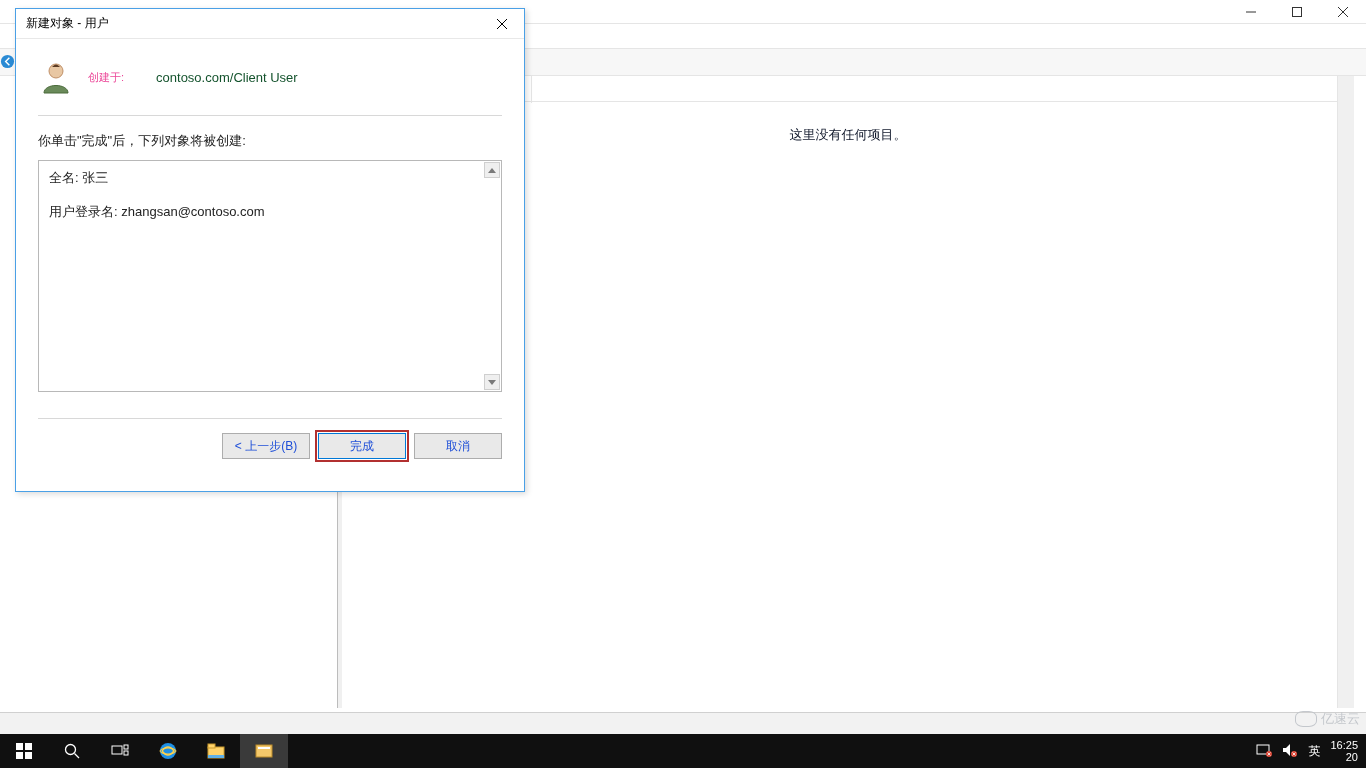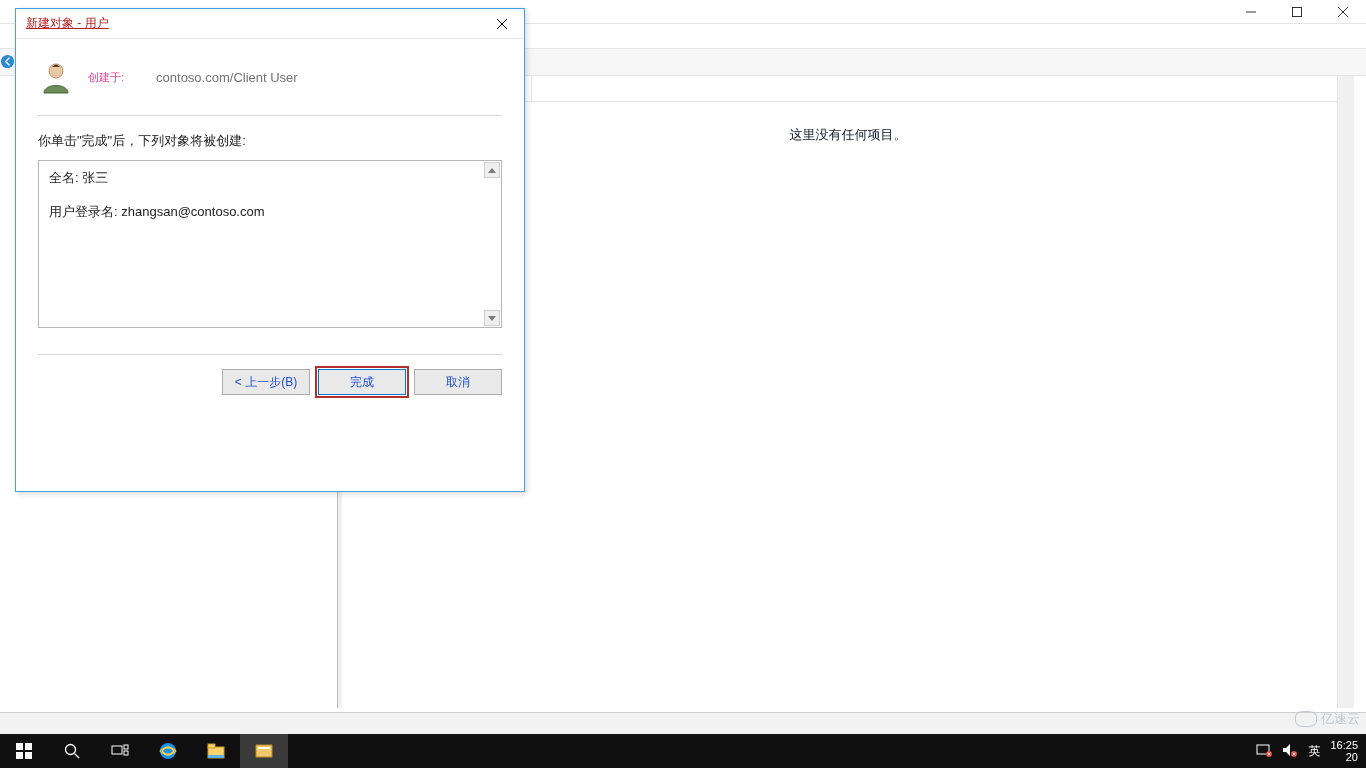--- a/index.html
+++ b/index.html
@@ -91,47 +91,46 @@
 .ime { font-size: 12px; }
 
 
 .dialog {
   position: absolute; left: 15px; top: 8px; width: 510px; height: 484px;
   background: #fff; border: 1px solid #4aa0e6;
   box-shadow: 2px 2px 6px rgba(0,0,0,0.15);
 }
 .dlg-titlebar {
   height: 30px; display: flex; align-items: center; justify-content: space-between;
-  padding: 0 8px 0 10px; font-size: 12px; color: #b91c1c;
+  padding: 0 8px 0 10px; font-size: 12px; color: #000000;
   border-bottom: 1px solid #e8e8e8;
-  text-decoration: underline;
 }
 .dlg-close {
   width: 28px; height: 22px; display: flex; align-items: center; justify-content: center;
 }
 .dlg-close svg { stroke: #000; }
 
 .dlg-body { padding: 14px 22px 0 22px; }
 
 .dlg-header-row {
   display: flex; align-items: center; gap: 14px;
   padding: 6px 0 20px 0; border-bottom: 1px solid #d8d8d8;
 }
 .user-icon {
   width: 36px; height: 36px;
 }
 .dlg-header-row .created-label { font-size: 11px; color: #ec4899; }
-.dlg-header-row .created-path { font-size: 13px; color: #737373; margin-left: 18px; }
+.dlg-header-row .created-path { font-size: 13px; color: #14532d; margin-left: 18px; }
 
 .dlg-instruction {
   margin-top: 16px; font-size: 13px; color: #222;
 }
 
 .summary-box {
-  margin-top: 10px; height: 168px; width: 100%;
+  margin-top: 10px; height: 232px; width: 100%;
   border: 1px solid #b8b8b8; background: #fff; position: relative;
   font-size: 13px; color: #222; padding: 8px 10px;
 }
 .summary-box .line { margin-bottom: 16px; }
 .summary-scroll-up, .summary-scroll-down {
   position: absolute; right: 1px; width: 16px; height: 16px;
   background: #efefef; border: 1px solid #cfcfcf;
   display: flex; align-items: center; justify-content: center;
 }
 .summary-scroll-up { top: 1px; }

